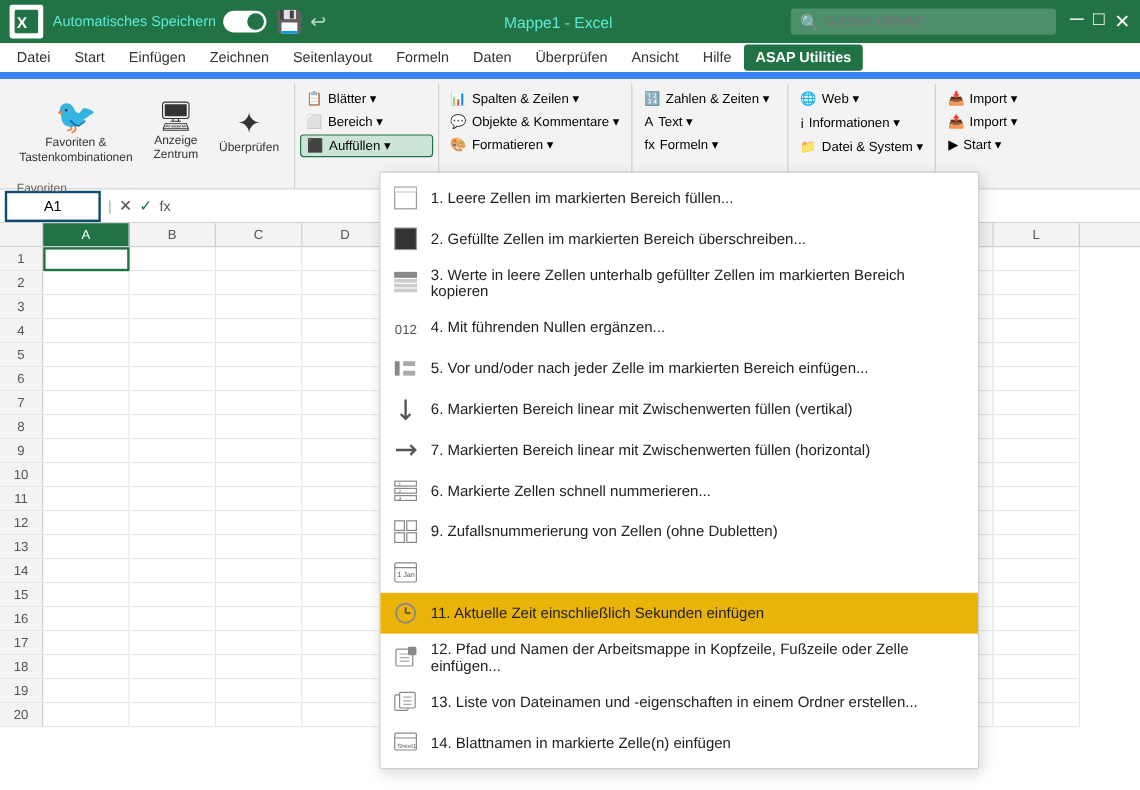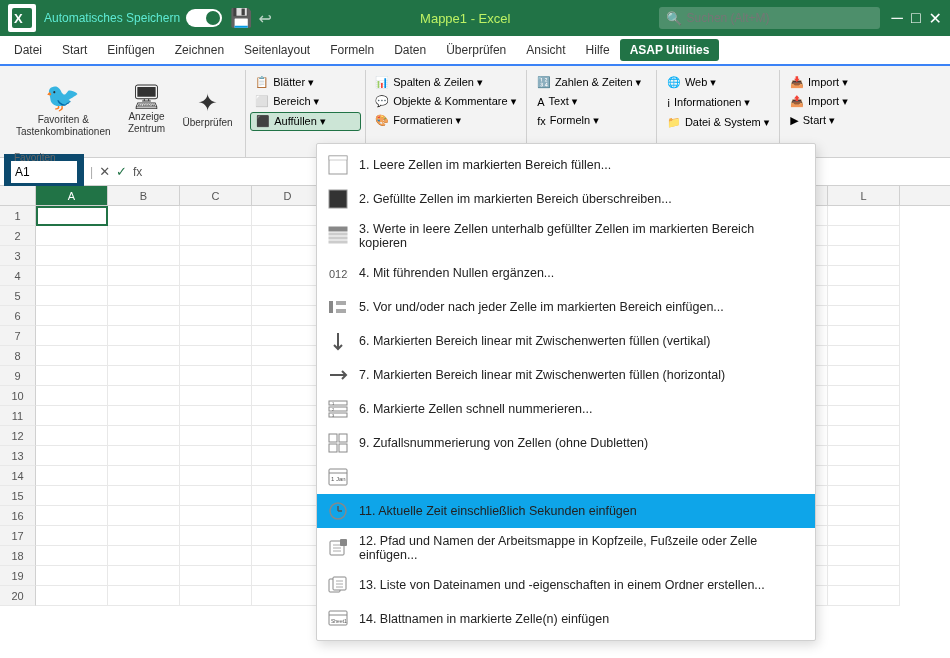--- a/index.html
+++ b/index.html
@@ -39,21 +39,21 @@
       position: absolute;
       width: 14px; height: 14px;
       background: #217346;
       border-radius: 50%;
       top: 2px; right: 2px;
     }
     .title-bar-title {
       flex: 1;
       text-align: center;
       font-size: 13px;
-      color: #bef264;
+      color: #5eead4;
     }
     .title-bar-search {
       background: rgba(255,255,255,0.2);
       border: none;
       border-radius: 3px;
       padding: 4px 10px 4px 28px;
       color: white;
       font-size: 12px;
       width: 221px;
       position: relative;
@@ -68,21 +68,21 @@
       color: rgba(255,255,255,0.8);
       font-size: 13px;
     }
 
     
     .menu-bar {
       background: #fff;
       height: 30px;
       display: flex;
       align-items: center;
-      border-bottom: 2px solid #3b82f6;
+      border-bottom: 6px solid #3b82f6;
       padding: 0 4px;
     }
     .menu-item {
       padding: 4px 10px;
       font-size: 12px;
       cursor: pointer;
       color: #333;
       border-radius: 3px;
     }
     .menu-item.active { background: #217346; color: white; font-weight: 600; }
@@ -125,24 +125,24 @@
       height: 28px;
       display: flex;
       align-items: center;
       border-bottom: 1px solid #d0d0d0;
       padding: 0 4px;
       gap: 4px;
       background: #fff;
     }
     .name-box {
       width: 80px;
-      border: 7px solid #0c4a6e;
+      border: 2px solid #0c4a6e;
       padding: 4px 4px;
       font-size: 12px;
-      text-align: left;
+      text-align: center;
     }
     .formula-input {
       flex: 1;
       border: none;
       outline: none;
       font-size: 12px;
       padding: 2px 4px;
     }
 
     
@@ -213,21 +213,21 @@
     }
     .dropdown-item {
       display: flex;
       align-items: center;
       padding: 6px 10px;
       cursor: pointer;
       gap: 10px;
       font-size: 12.5px;
       color: #222;
     }
-    .dropdown-item.highlighted { background: #0ea5e9; }
+    .dropdown-item.highlighted { background: #eab308; }
     .dropdown-item-icon {
       width: 22px;
       height: 22px;
       flex-shrink: 0;
       display: flex; align-items: center; justify-content: center;
       font-size: 14px;
     }
     .dropdown-item-text {
       flex: 1;
     }

